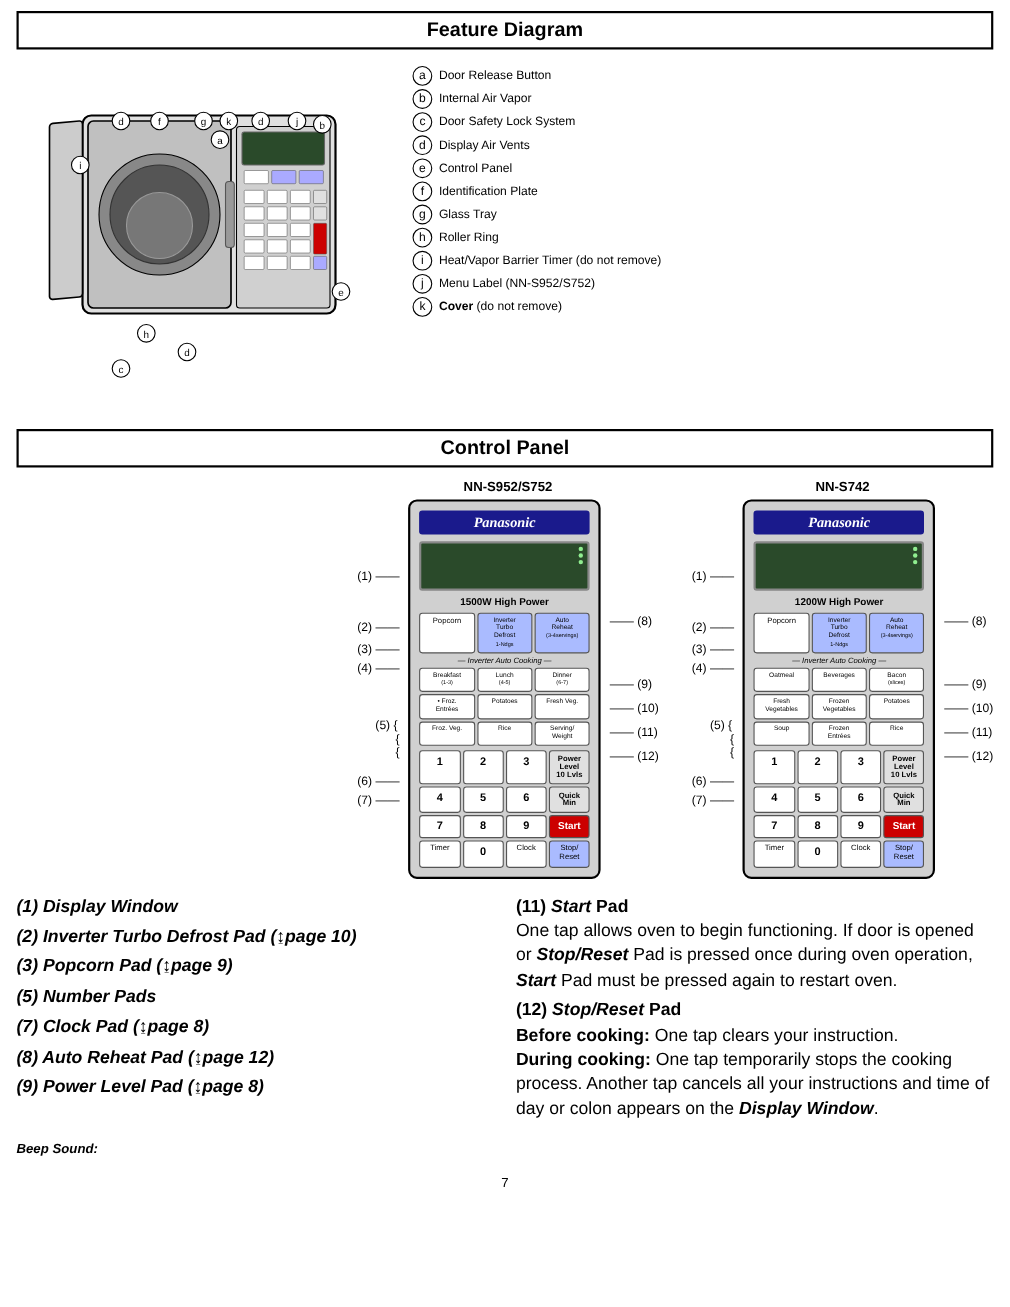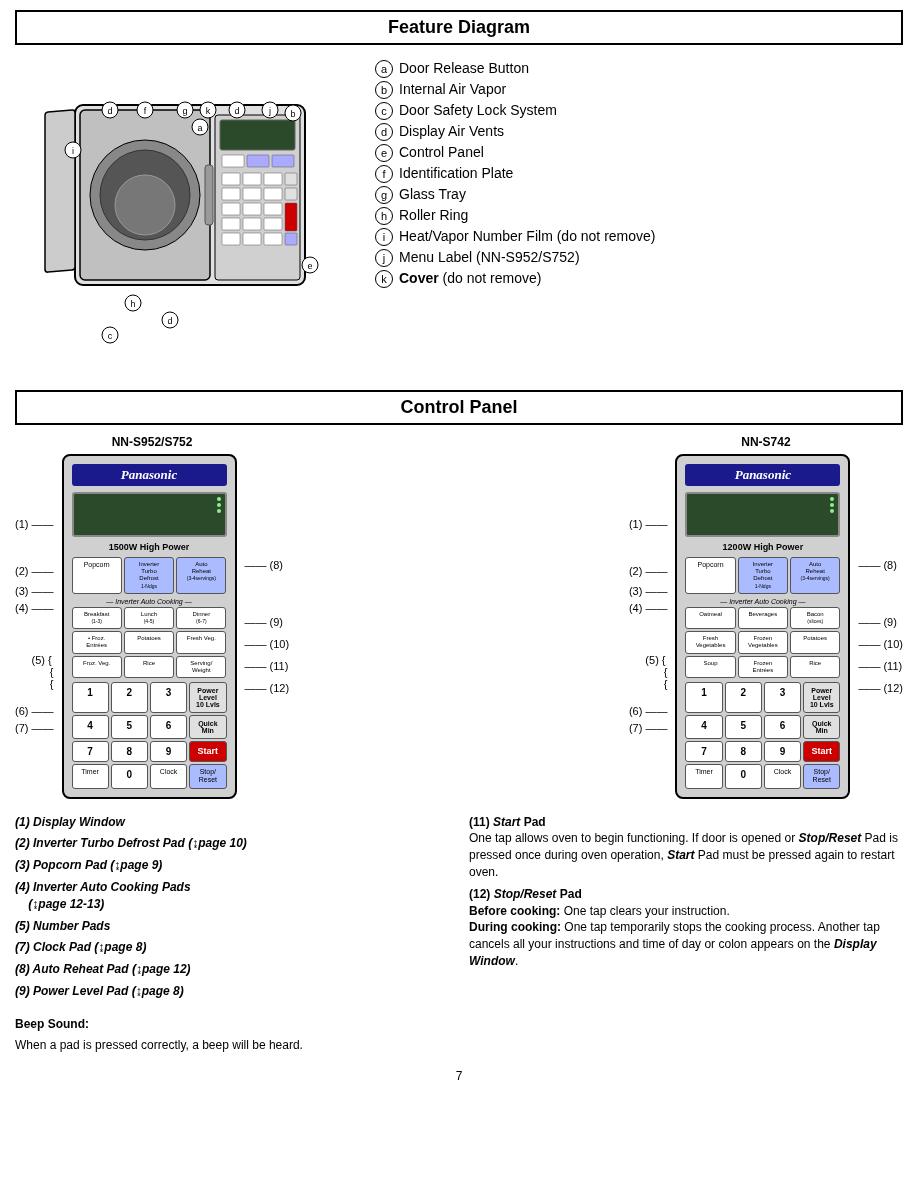--- a/index.html
+++ b/index.html
@@ -58,31 +58,31 @@
       justify-content: center;
       width: 18px;
       height: 18px;
       border: 1px solid #000;
       border-radius: 50%;
       font-size: 11px;
       flex-shrink: 0;
     }
 
     .feature-text {
-      font-size: 14px;
+      font-size: 11px;
     }
 
     .feature-text strong {
       font-weight: bold;
     }
 
     .control-panels-row {
       display: flex;
       gap: 30px;
-      justify-content: space-between;
+      justify-content: flex-end;
       margin-bottom: 15px;
     }
 
     .panel-column {
       display: flex;
       flex-direction: column;
       align-items: center;
     }
 
     .panel-model-label {
@@ -259,39 +259,40 @@
       gap: 20px;
       margin-bottom: 10px;
     }
 
     .desc-column {
       flex: 1;
     }
 
     .desc-item {
       margin-bottom: 5px;
-      font-size: 12px;
+      font-size: 16px;
       line-height: 1.4;
     }
 
     .desc-item .num-label {
       font-weight: bold;
       font-style: italic;
     }
 
     
     .beep-section {
       margin-top: 10px;
       font-size: 12px;
       line-height: 1.5;
     }
 
     .beep-title {
       font-weight: bold;
       margin-bottom: 3px;
+      font-style: italic;
     }
 
     .page-number {
       text-align: center;
       margin-top: 15px;
       font-size: 12px;
     }
   </style>
 </head>
 <body>
@@ -411,21 +412,21 @@
     <div class="feature-item">
       <span class="feature-label">g</span>
       <span class="feature-text">Glass Tray</span>
     </div>
     <div class="feature-item">
       <span class="feature-label">h</span>
       <span class="feature-text">Roller Ring</span>
     </div>
     <div class="feature-item">
       <span class="feature-label">i</span>
-      <span class="feature-text">Heat/Vapor Number Film (do not remove)</span>
+      <span class="feature-text">Heat/Vapor Barrier Timer (do not remove)</span>
     </div>
     <div class="feature-item">
       <span class="feature-label">j</span>
       <span class="feature-text">Menu Label (NN-S952/S752)</span>
     </div>
     <div class="feature-item">
       <span class="feature-label">k</span>
       <span class="feature-text"><strong>Cover</strong> (do not remove)</span>
     </div>
   </div>
@@ -591,23 +592,20 @@
     <div class="desc-item">
       <span class="num-label">(1) <em>Display Window</em></span>
     </div>
     <div class="desc-item">
       <span class="num-label">(2) <em>Inverter Turbo Defrost</em> Pad (↨page 10)</span>
     </div>
     <div class="desc-item">
       <span class="num-label">(3) <em>Popcorn</em> Pad (↨page 9)</span>
     </div>
     <div class="desc-item">
-      <span class="num-label">(4) <em>Inverter Auto Cooking</em> Pads<br>&nbsp;&nbsp;&nbsp;&nbsp;(↨page 12-13)</span>
-    </div>
-    <div class="desc-item">
       <span class="num-label">(5) <em>Number Pads</em></span>
     </div>
     <div class="desc-item">
       <span class="num-label">(7) <em>Clock</em> Pad (↨page 8)</span>
     </div>
     <div class="desc-item">
       <span class="num-label">(8) <em>Auto Reheat</em> Pad (↨page 12)</span>
     </div>
     <div class="desc-item">
       <span class="num-label">(9) <em>Power Level</em> Pad (↨page 8)</span>
@@ -622,16 +620,15 @@
     <div class="desc-item">
       <strong>(12) <em>Stop/Reset</em> Pad</strong><br>
       <span><strong>Before cooking:</strong> One tap clears your instruction.<br>
       <strong>During cooking:</strong> One tap temporarily stops the cooking process.  Another tap cancels all your instructions and time of day or colon appears on the <em><strong>Display Window</strong></em>.</span>
     </div>
   </div>
 </div>
 
 <div class="beep-section">
   <div class="beep-title">Beep Sound:</div>
-  <div>When a pad is pressed correctly, a beep will be heard.</div>
 </div>
 
 <div class="page-number">7</div>
 
 </body></html>

